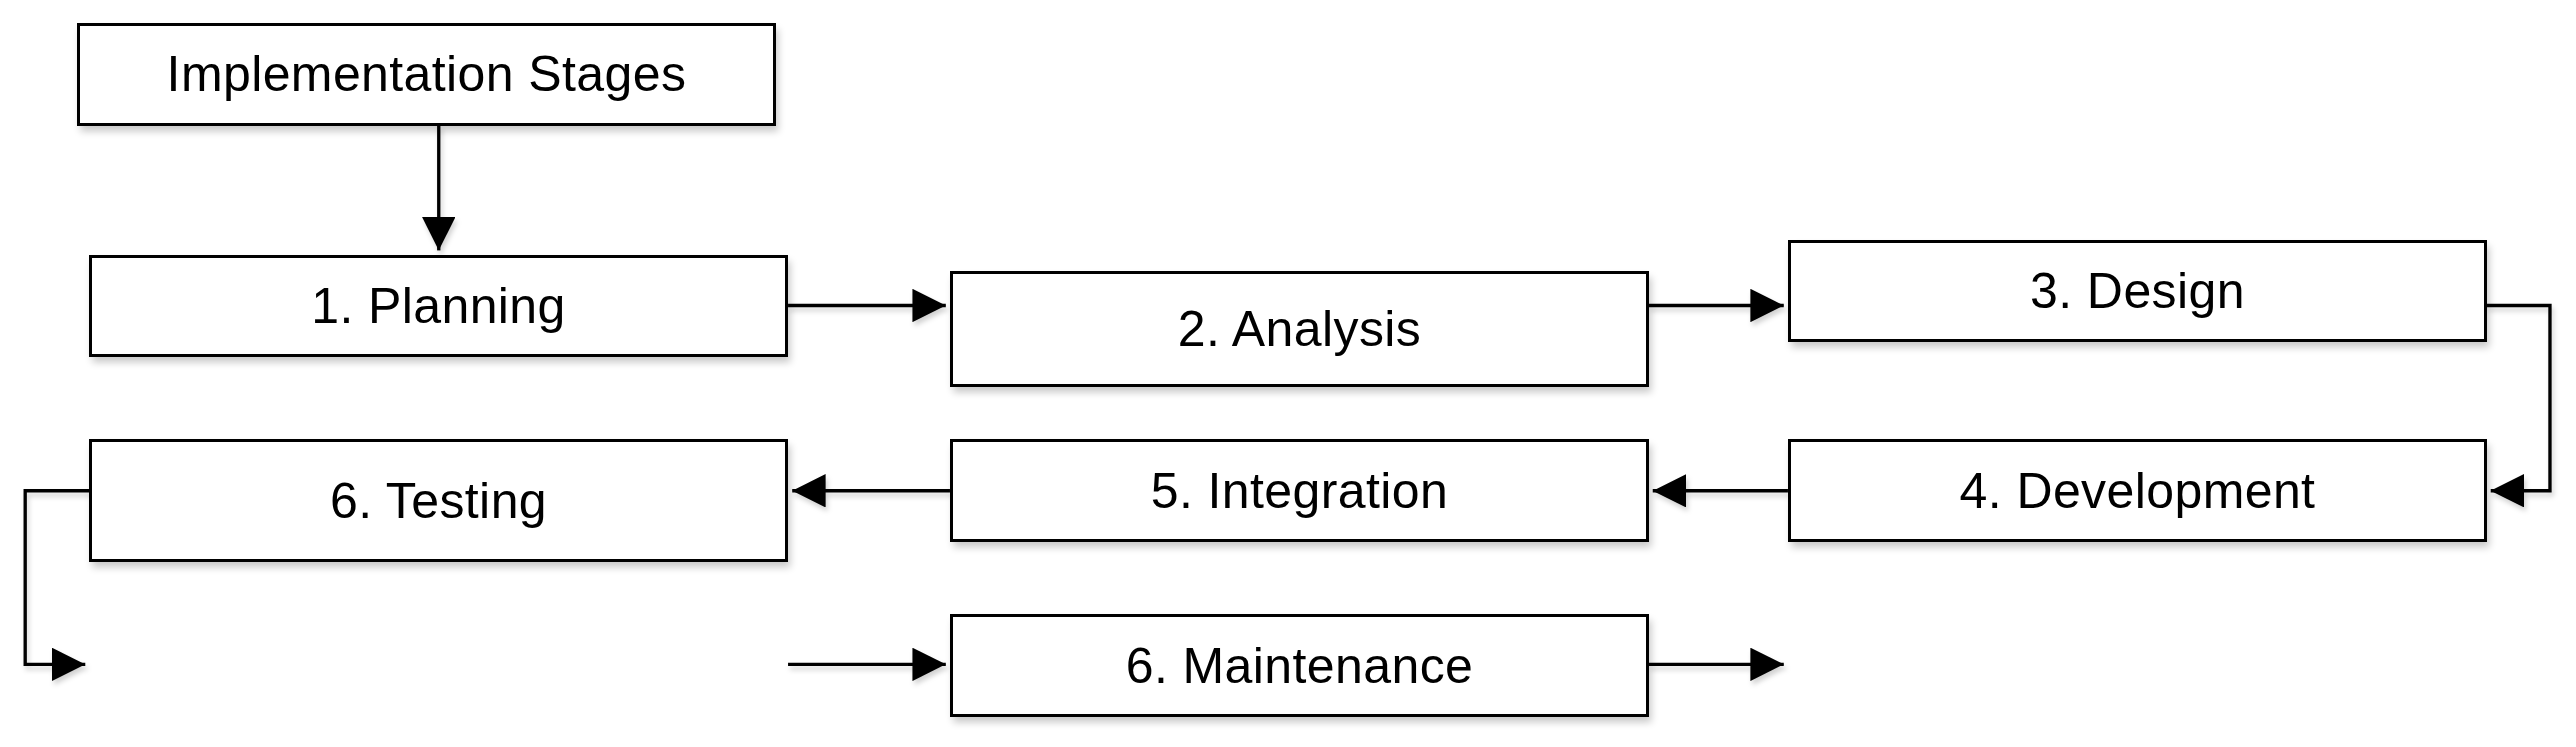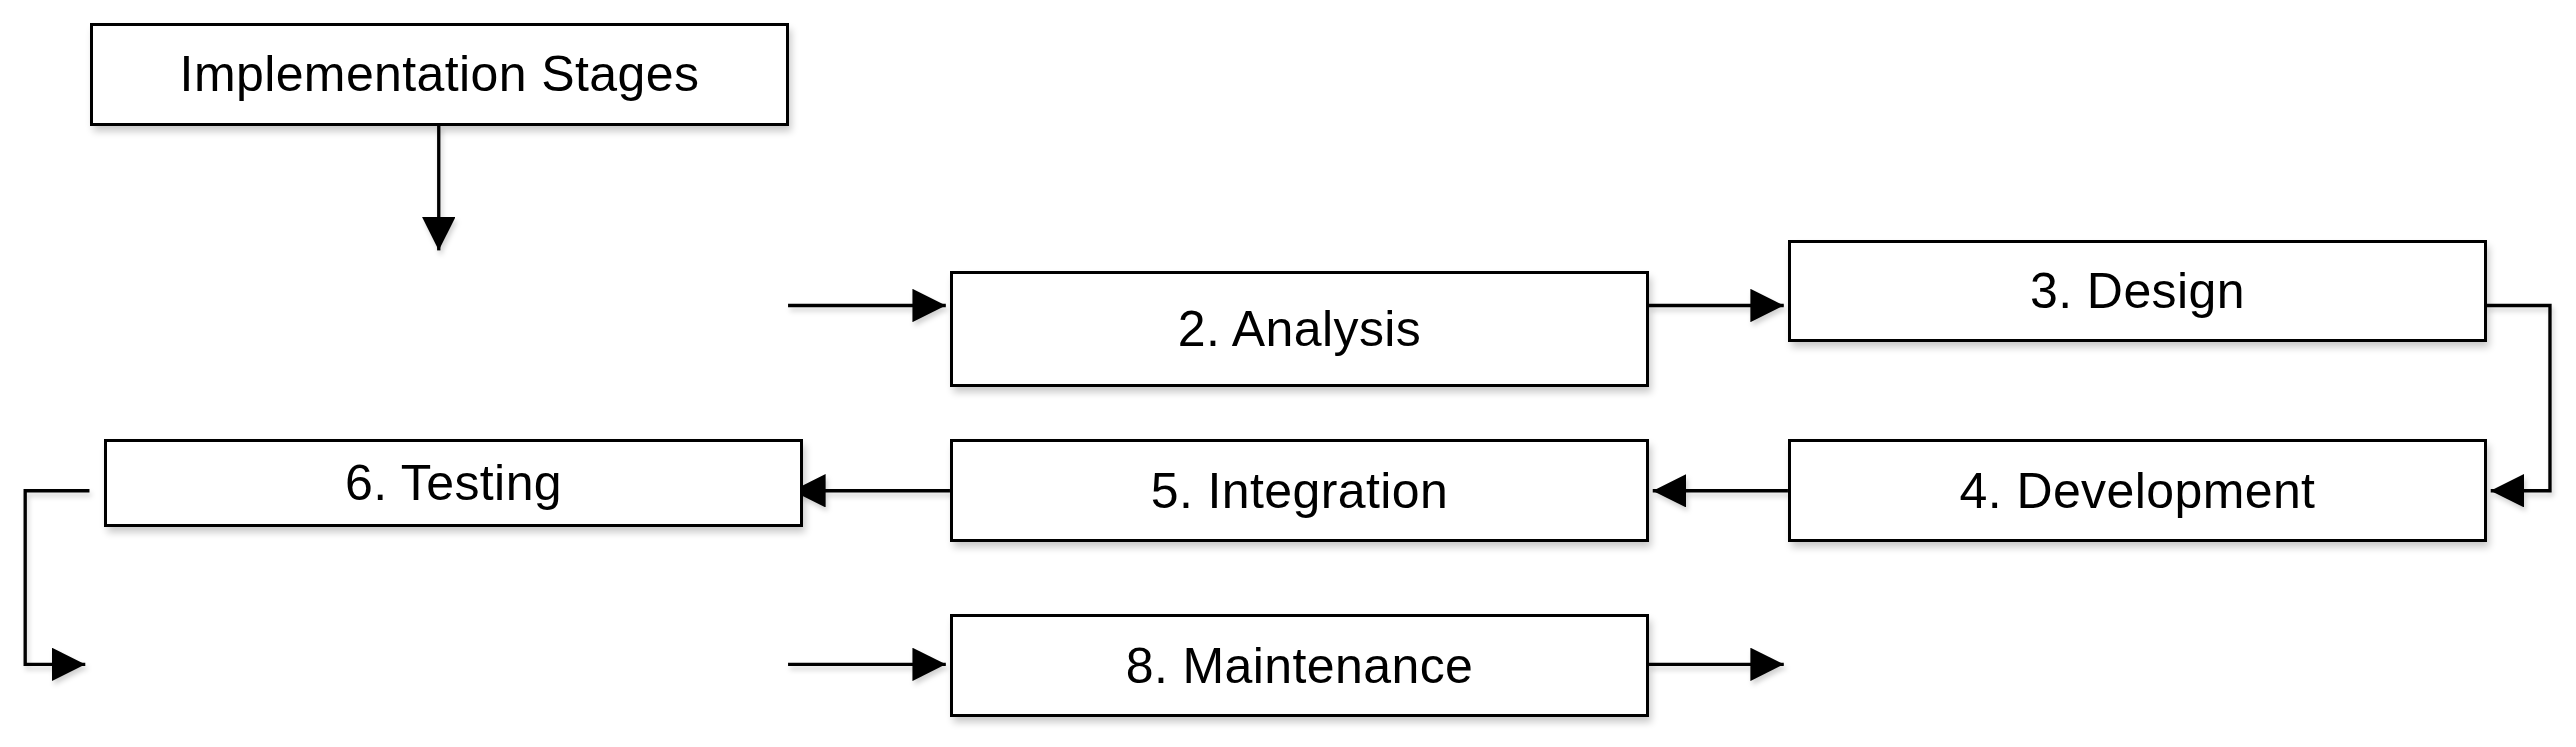--- a/index.html
+++ b/index.html
@@ -66,39 +66,42 @@
     <path class="edge" d="M 944 366 L 1133 366" marker-end="url(#arrowhead)"></path>
     <path class="edge" d="M 1975 366 L 2137 366" marker-end="url(#arrowhead)"></path>
     <path class="edge" d="M 2979 366 L 3055 366 L 3055 588 L 2984 588" marker-end="url(#arrowhead)"></path>
     <path class="edge" d="M 2142 588 L 1980 588" marker-end="url(#arrowhead)"></path>
     <path class="edge" d="M 1138 588 L 949 588" marker-end="url(#arrowhead)"></path>
     <path class="edge" d="M 107 588 L 30 588 L 30 796 L 102 796" marker-end="url(#arrowhead)"></path>
     <path class="edge" d="M 944 796 L 1133 796" marker-end="url(#arrowhead)"></path>
     <path class="edge" d="M 1975 796 L 2137 796" marker-end="url(#arrowhead)"></path>
   </svg>
 
-  <div class="node" style="left:90px; top:22.5px; width:699px; height:103px">
+  <div class="node" style="left:77px; top:22.5px; width:699px; height:103px">
     <span class="node-label">Implementation Stages</span>
   </div>
 
+  <div class="node" style="left:89px; top:255px; width:699px; height:102px">
+    <span class="node-label">1. Planning</span>
+  </div>
   <div class="node" style="left:950px; top:271px; width:699px; height:116px">
     <span class="node-label">2. Analysis</span>
   </div>
   <div class="node" style="left:1788px; top:240px; width:699px; height:102px">
     <span class="node-label">3. Design</span>
   </div>
 
-  <div class="node" style="left:104px; top:439px; width:699px; height:88px">
+  <div class="node" style="left:89px; top:439px; width:699px; height:123px">
     <span class="node-label">6. Testing</span>
   </div>
   <div class="node" style="left:950px; top:439px; width:699px; height:103px">
     <span class="node-label">5. Integration</span>
   </div>
   <div class="node" style="left:1788px; top:439px; width:699px; height:103px">
     <span class="node-label">4. Development</span>
   </div>
 
   <div class="node" style="left:950px; top:614px; width:699px; height:103px">
-    <span class="node-label">8. Maintenance</span>
+    <span class="node-label">6. Maintenance</span>
   </div>
 
 </div>
 
 
 </body></html>

